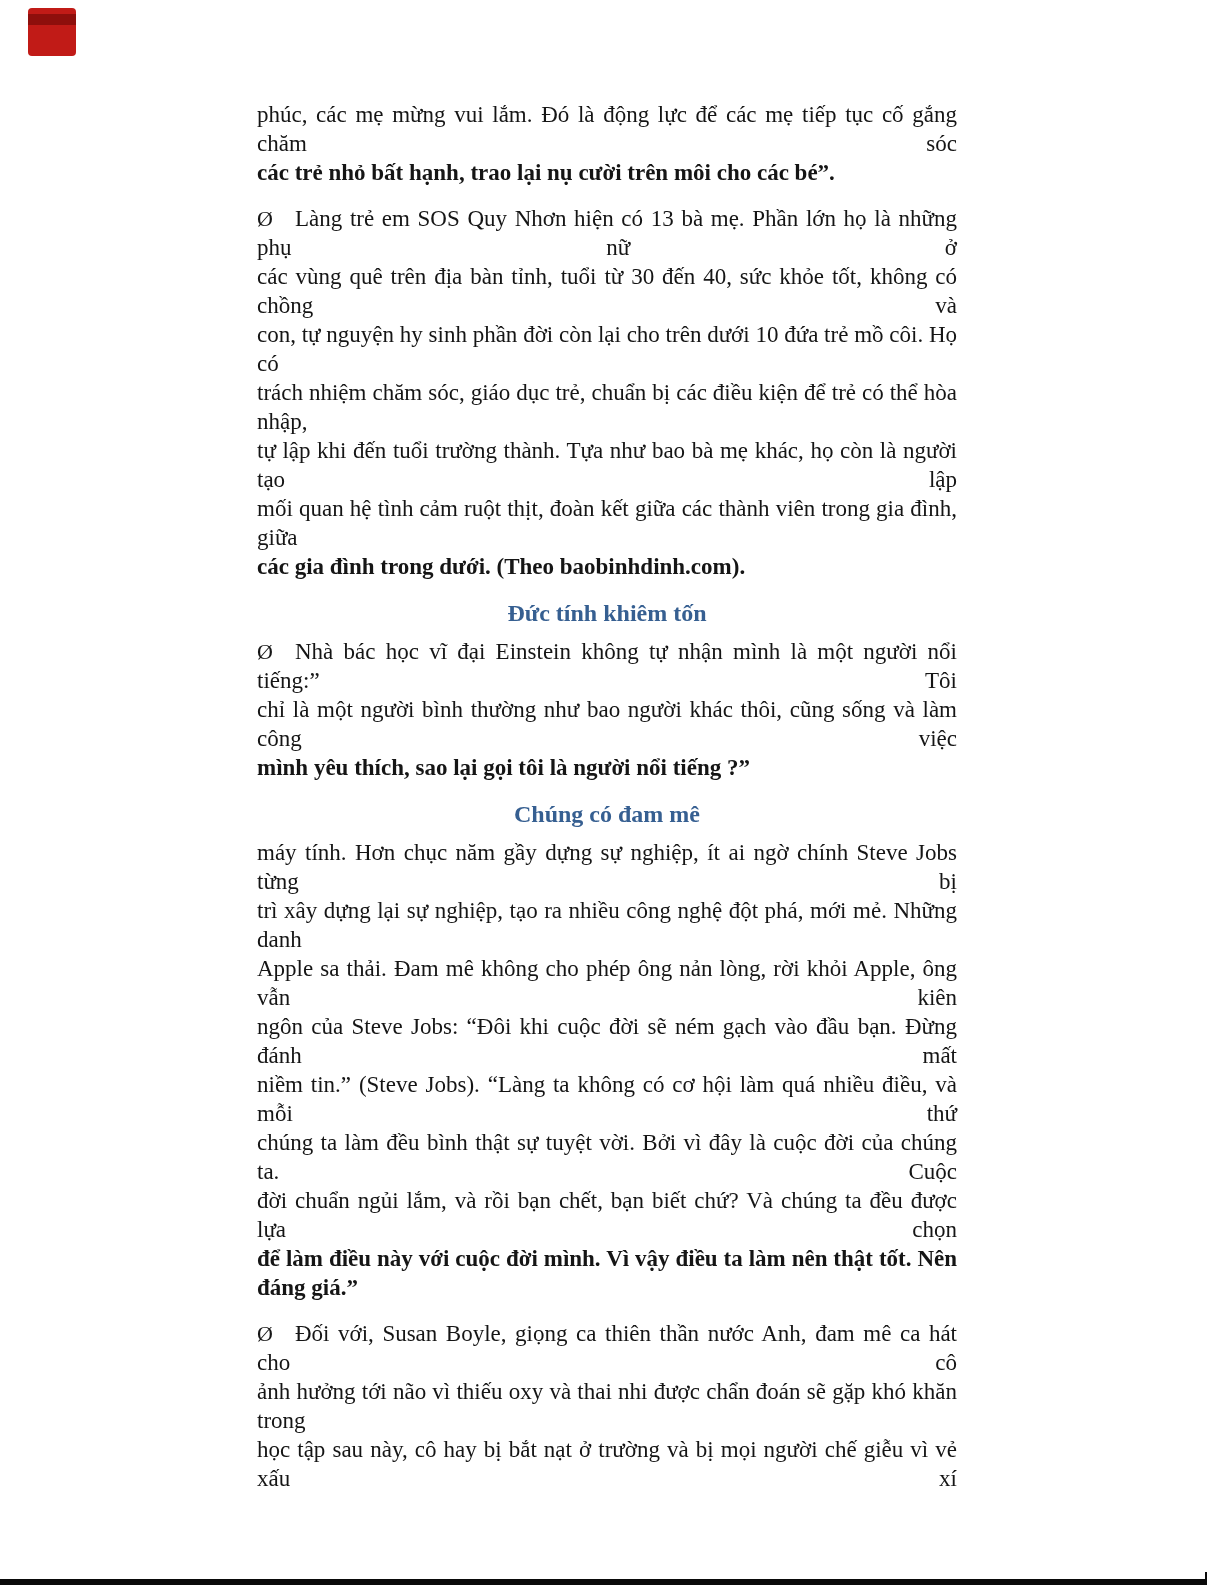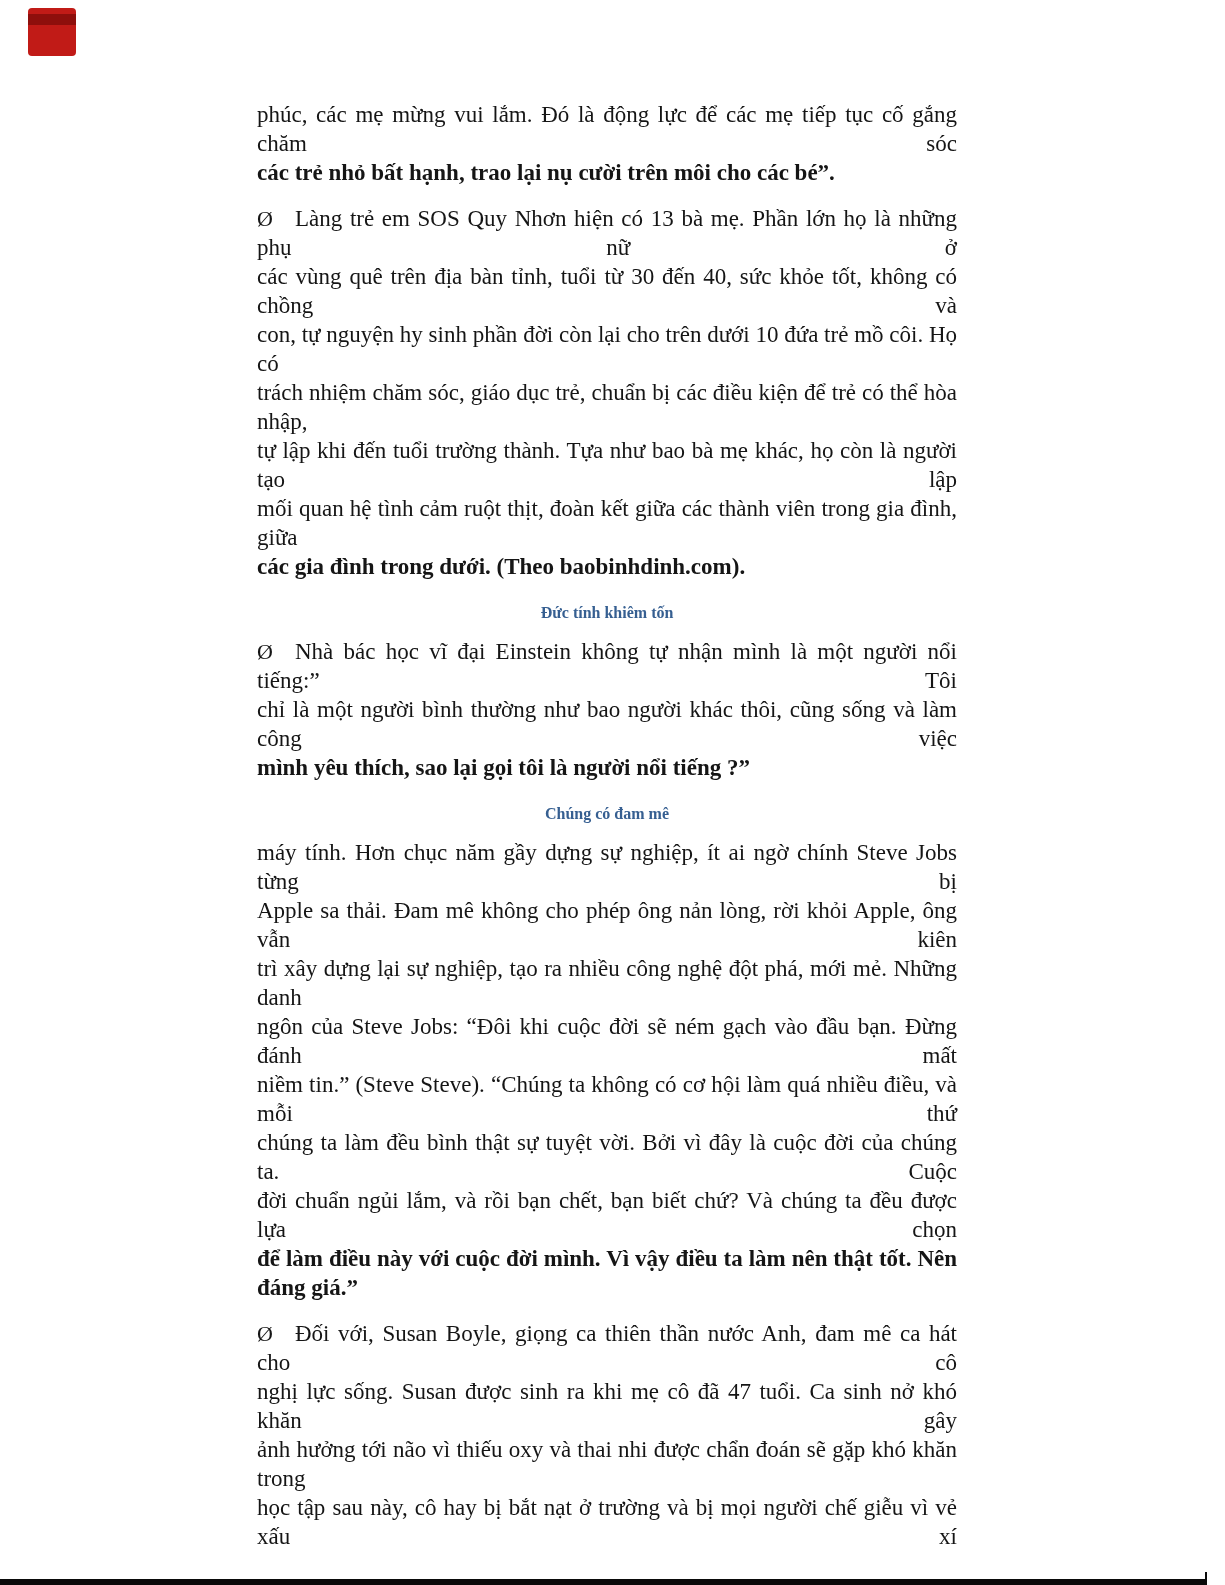--- a/index.html
+++ b/index.html
@@ -34,21 +34,21 @@
   .line.last {
     text-align-last: left;
     font-weight: bold;
   }
   .bullet {
     display: inline-block;
     width: 38px;
     font-size: 22px;
   }
   .heading {
-    font-size: 16px;
+    font-size: 24px;
     line-height: 30px;
     font-weight: bold;
     color: var(--heading-color, #365f91);
     text-align: center;
     margin: 14px 0 9px 0;
   }
   .red-bookmark {
     position: absolute;
     left: 28px;
     top: 8px;
@@ -106,30 +106,29 @@
     </div>
     <div class="heading">Đức tính khiêm tốn</div>
     <div class="paragraph">
       <div class="line"><span class="bullet">Ø</span>Nhà bác học vĩ đại Einstein không tự nhận mình là một người nổi tiếng:” Tôi</div>
       <div class="line">chỉ là một người bình thường như bao người khác thôi, cũng sống và làm công việc</div>
       <div class="line last">mình yêu thích, sao lại gọi tôi là người nổi tiếng ?”</div>
     </div>
     <div class="heading">Chúng có đam mê</div>
     <div class="paragraph">
       <div class="line">máy tính. Hơn chục năm gầy dựng sự nghiệp, ít ai ngờ chính Steve Jobs từng bị</div>
+      <div class="line">trì xây dựng lại sự nghiệp, tạo ra nhiều công nghệ đột phá, mới mẻ. Những danh</div>
       <div class="line">Apple sa thải. Đam mê không cho phép ông nản lòng, rời khỏi Apple, ông vẫn kiên</div>
-      <div class="line">trì xây dựng lại sự nghiệp, tạo ra nhiều công nghệ đột phá, mới mẻ. Những danh</div>
       <div class="line">ngôn của Steve Jobs: “Đôi khi cuộc đời sẽ ném gạch vào đầu bạn. Đừng đánh mất</div>
-      <div class="line">niềm tin.”  (Steve Steve). “Chúng ta không có cơ hội làm quá nhiều điều, và mỗi thứ</div>
+      <div class="line">niềm tin.”  (Steve Jobs). “Làng ta không có cơ hội làm quá nhiều điều, và mỗi thứ</div>
       <div class="line">chúng ta làm đều bình thật sự tuyệt vời. Bởi vì đây là cuộc đời của chúng ta. Cuộc</div>
       <div class="line">đời chuẩn ngủi lắm, và rồi bạn chết, bạn biết chứ? Và chúng ta đều được lựa chọn</div>
       <div class="line last">để làm điều này với cuộc đời mình. Vì vậy điều ta làm nên thật tốt. Nên đáng giá.”</div>
     </div>
     <div class="paragraph">
       <div class="line"><span class="bullet">Ø</span>Đối với, Susan Boyle, giọng ca thiên thần nước Anh, đam mê ca hát cho cô</div>
-      <div class="line">nghị lực sống. Susan được sinh ra khi mẹ cô đã 47 tuổi. Ca sinh nở khó khăn gây</div>
       <div class="line">ảnh hưởng tới não vì thiếu oxy và thai nhi được chẩn đoán sẽ gặp khó khăn trong</div>
       <div class="line">học tập sau này, cô hay bị bắt nạt ở trường và bị mọi người chế giễu vì vẻ xấu xí</div>
     </div>
   </main>
 
 <div class="bottom-bar"></div>
 <div class="bottom-bar-tick"></div>
 
 </body></html>

